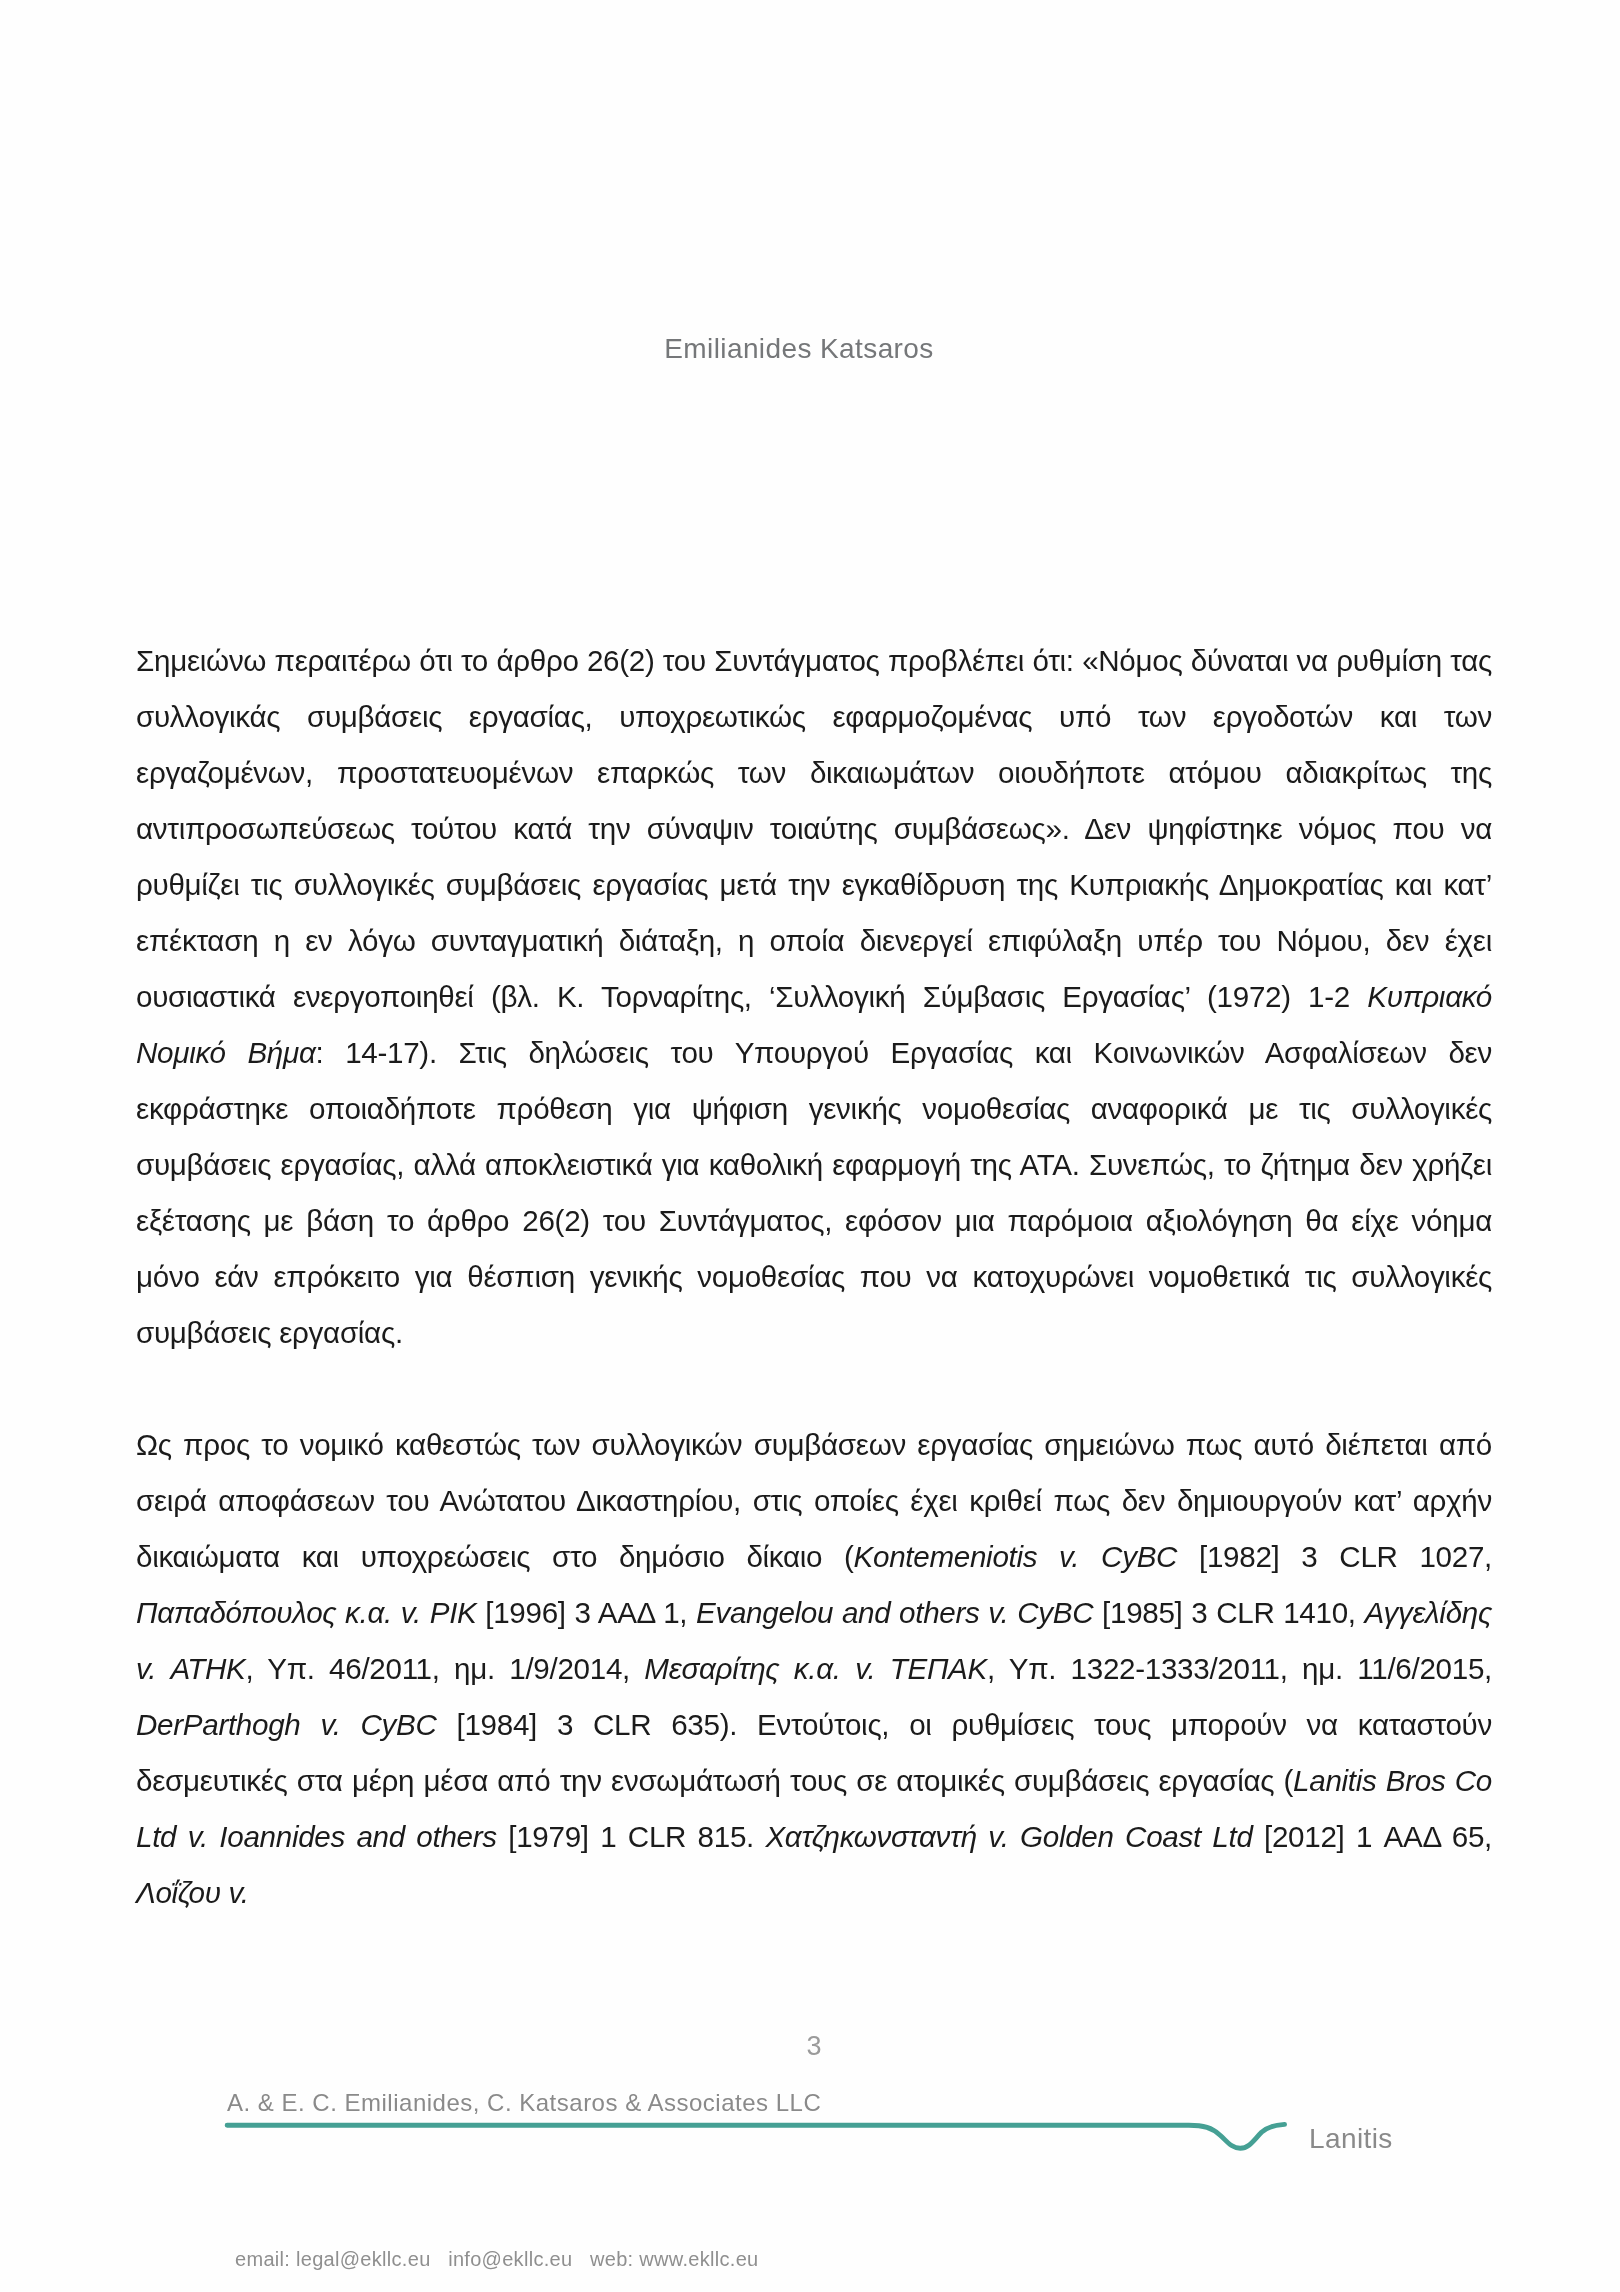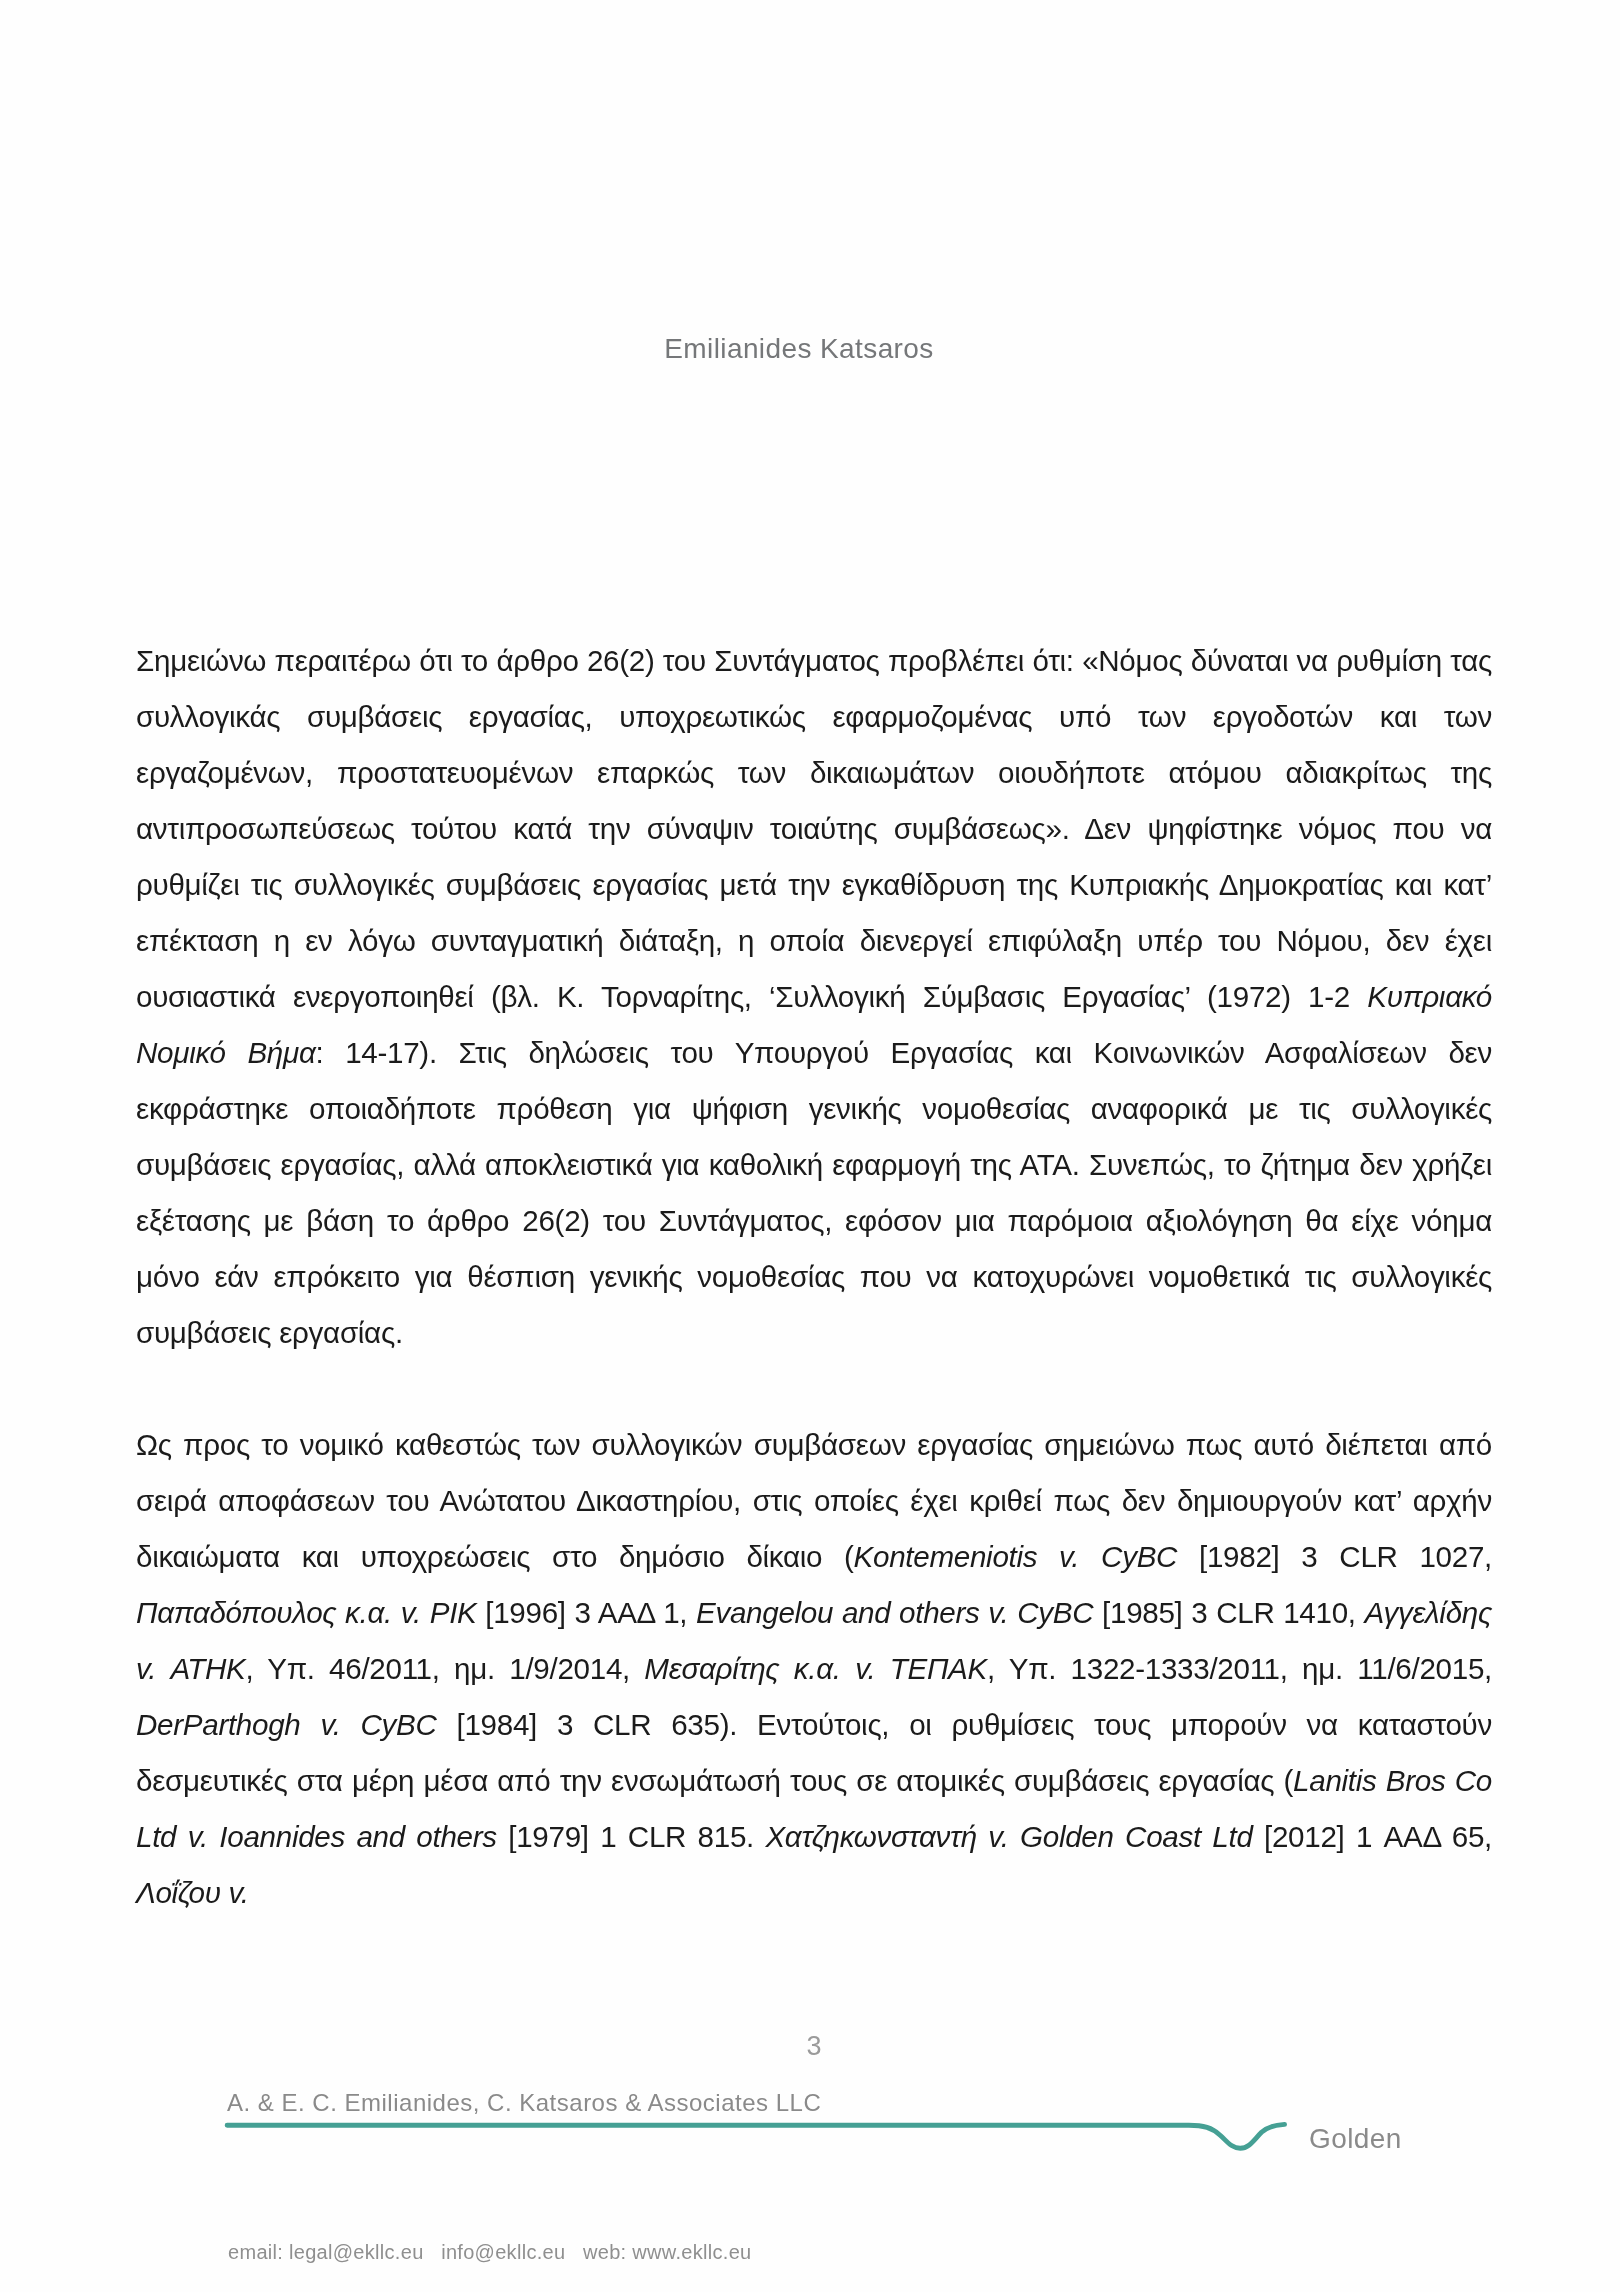--- a/index.html
+++ b/index.html
@@ -39,21 +39,21 @@
   .swoosh{position:absolute;left:219px;top:2119px;width:1079px;height:39px;}
   .eklegal{
     position:absolute;left:1309px;top:2123px;
     font-size:28px;color:#8a8a8a;letter-spacing:0.4px;
   }
   .contacts{
     position:absolute;left:219px;top:2158px;
     font-size:20px;line-height:34px;color:#8f8f8f;
     letter-spacing:0.3px;white-space:pre-wrap;
   }
-  .contacts div{margin:9px;text-align:center;}
+  .contacts div{margin:16px;text-align:center;}
 </style>
 </head>
 <body>
 
 <div class="page">
 
 
   <div class="brand-name">Emilianides Katsaros</div>
 
   <div class="body-text">
@@ -68,21 +68,21 @@
   <div class="swoosh">
     <svg viewBox="0 0 1205 44" width="1079" height="39">
       <path d="M 3 7 H 1088
                C 1105 7, 1114 10, 1123 18
                C 1131 25, 1136 33, 1146 33
                C 1156 33, 1161 24, 1170 15
                Q 1179 7, 1196 6" fill="none" stroke="#45a094" stroke-width="5.5" stroke-linecap="round"></path>
     </svg>
   </div>
 
-  <div class="eklegal">Golden</div>
+  <div class="eklegal">Lanitis</div>
 
   <div class="contacts">
     <div>email: legal@ekllc.eu   info@ekllc.eu   web: www.ekllc.eu</div>
     
     
   </div>
 
 </div>
 
 

